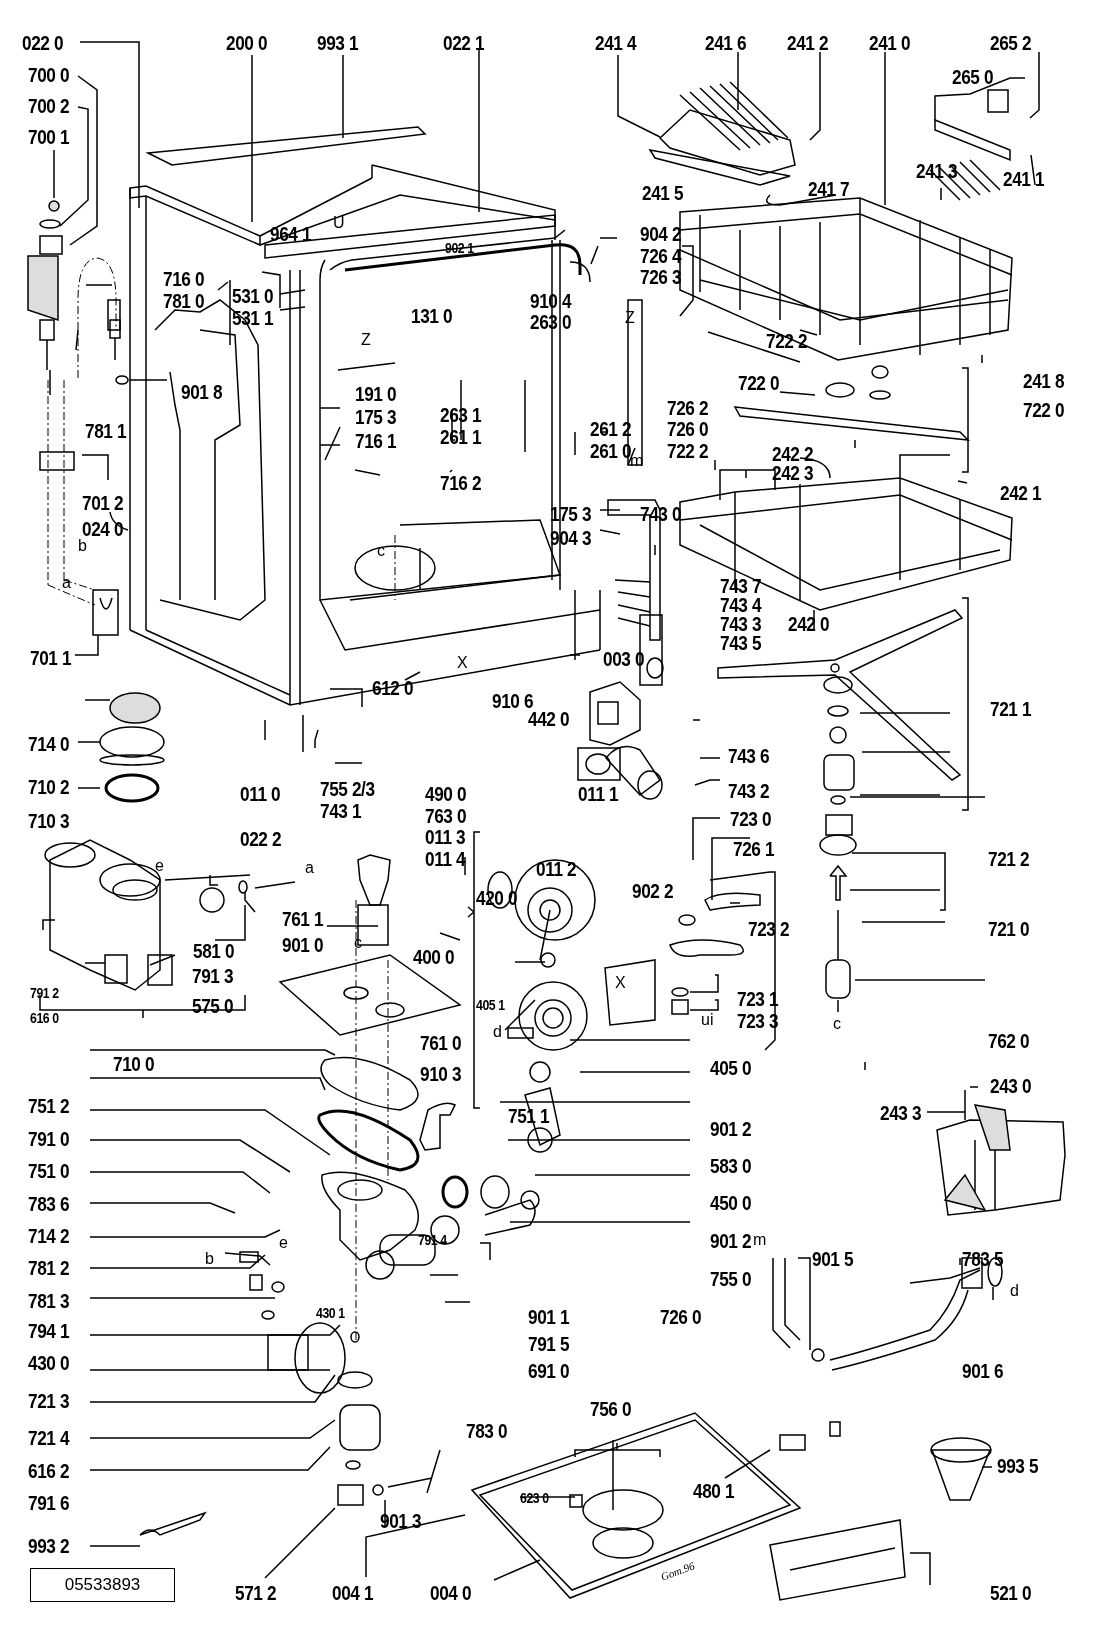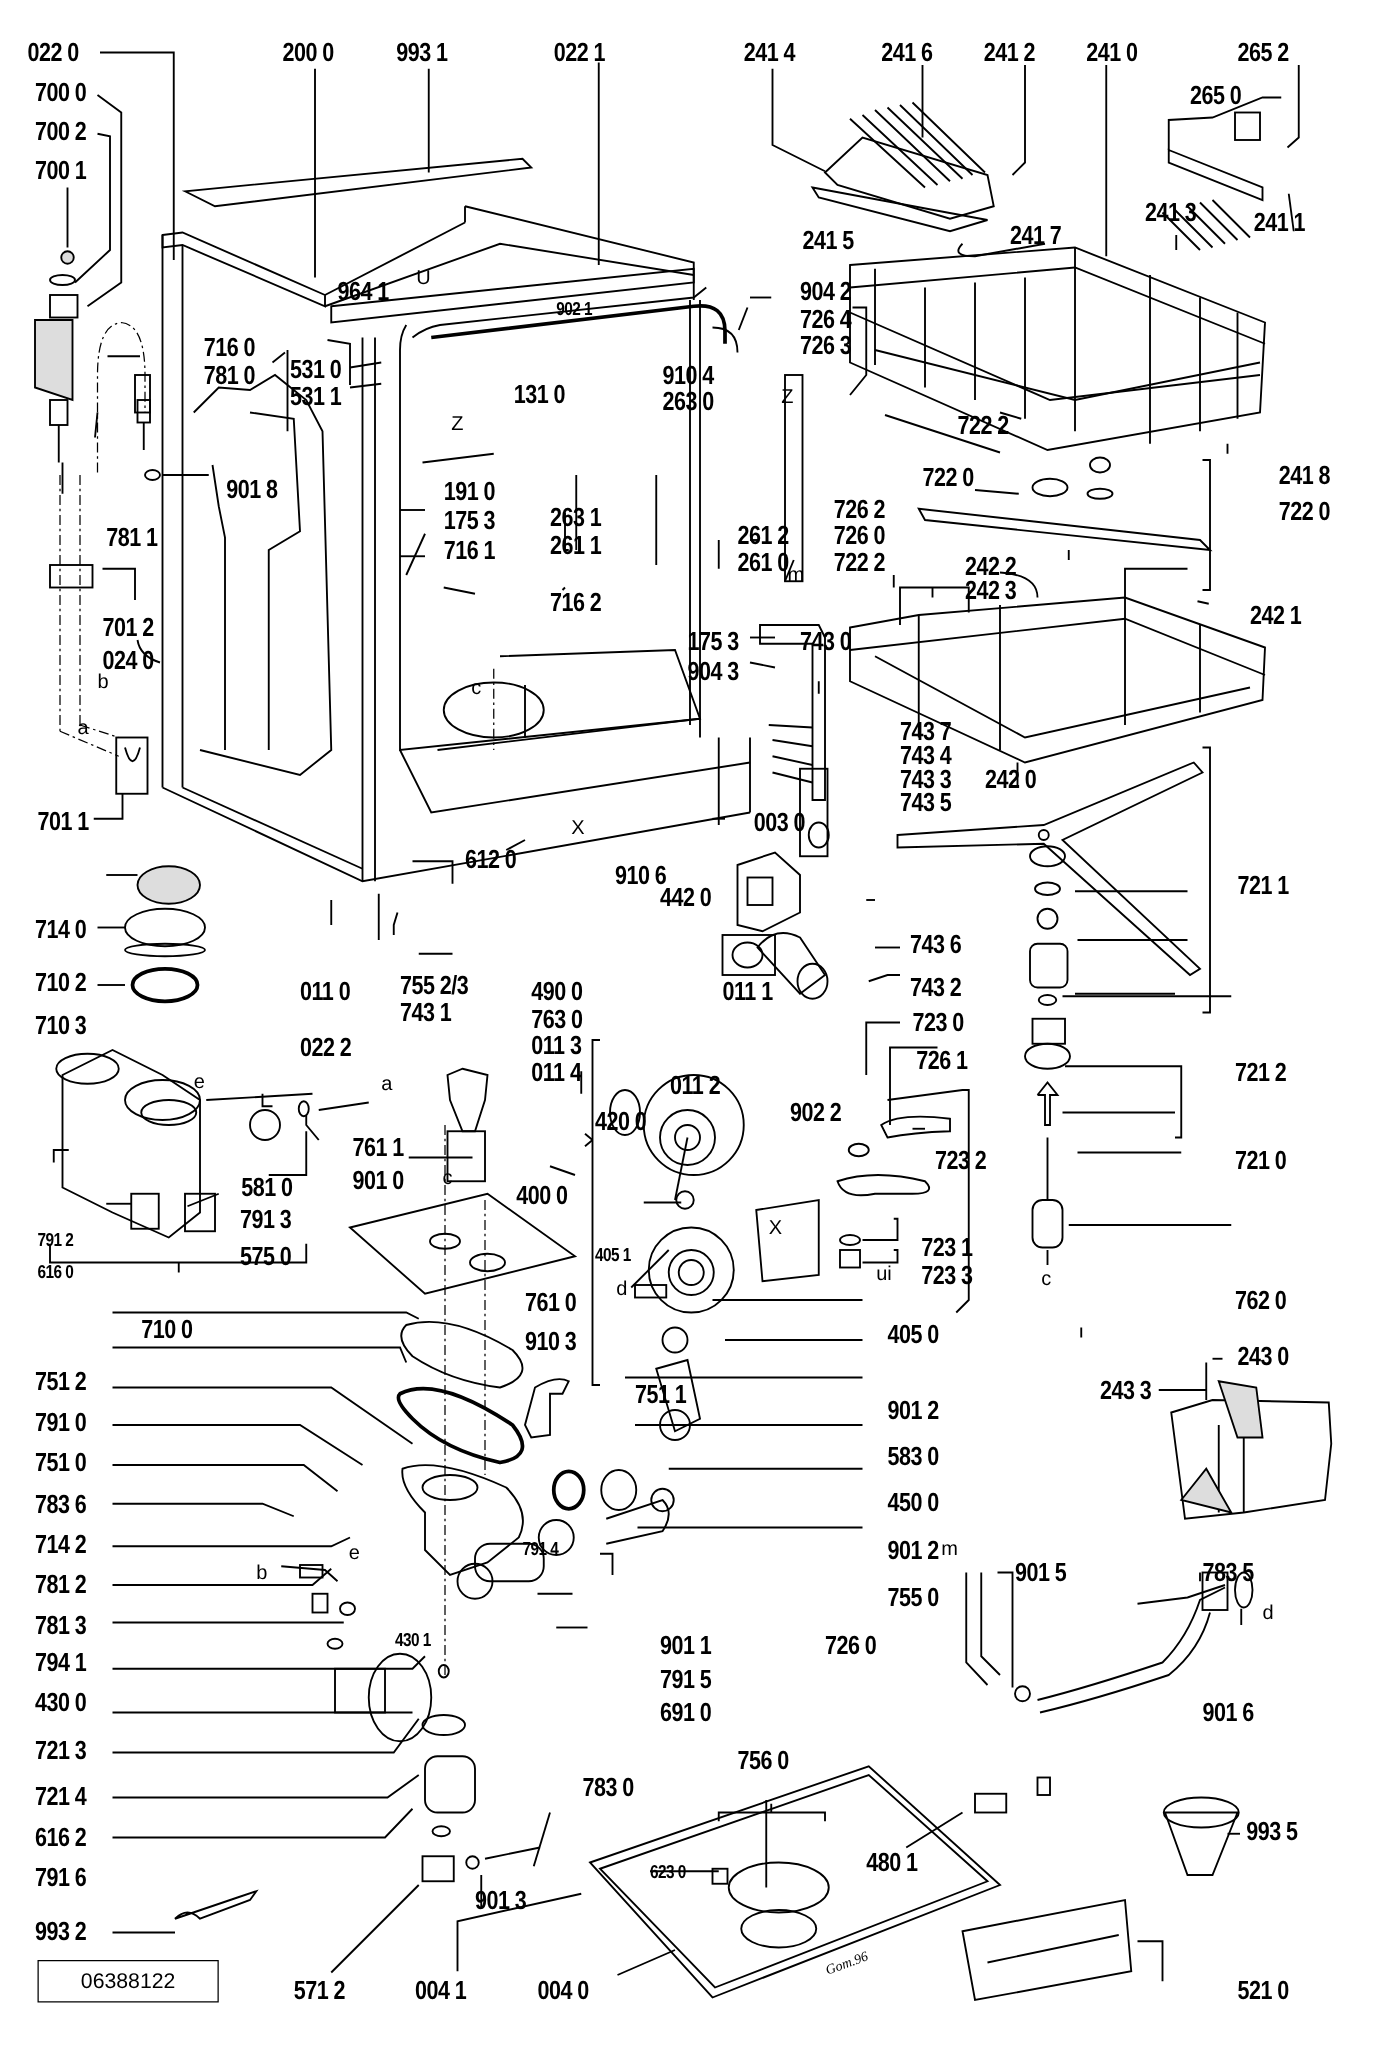--- a/index.html
+++ b/index.html
@@ -593,15 +593,15 @@
 <div class="letter" style="left:753px;top:1232px">m</div>
 <div class="letter" style="left:457px;top:655px">X</div>
 <div class="letter" style="left:615px;top:975px">X</div>
 <div class="letter" style="left:361px;top:332px">Z</div>
 <div class="letter" style="left:625px;top:310px">Z</div>
 <div class="letter" style="left:333px;top:215px">U</div>
 <div class="letter" style="left:701px;top:1012px">ui</div>
 
 <div class="sig" style="left:660px;top:1565px">Gom.96</div>
 <div class="docbox">
-      <span>06388122</span>
+      <span>05533893</span>
     </div>
 </div>
 
 </body></html>

